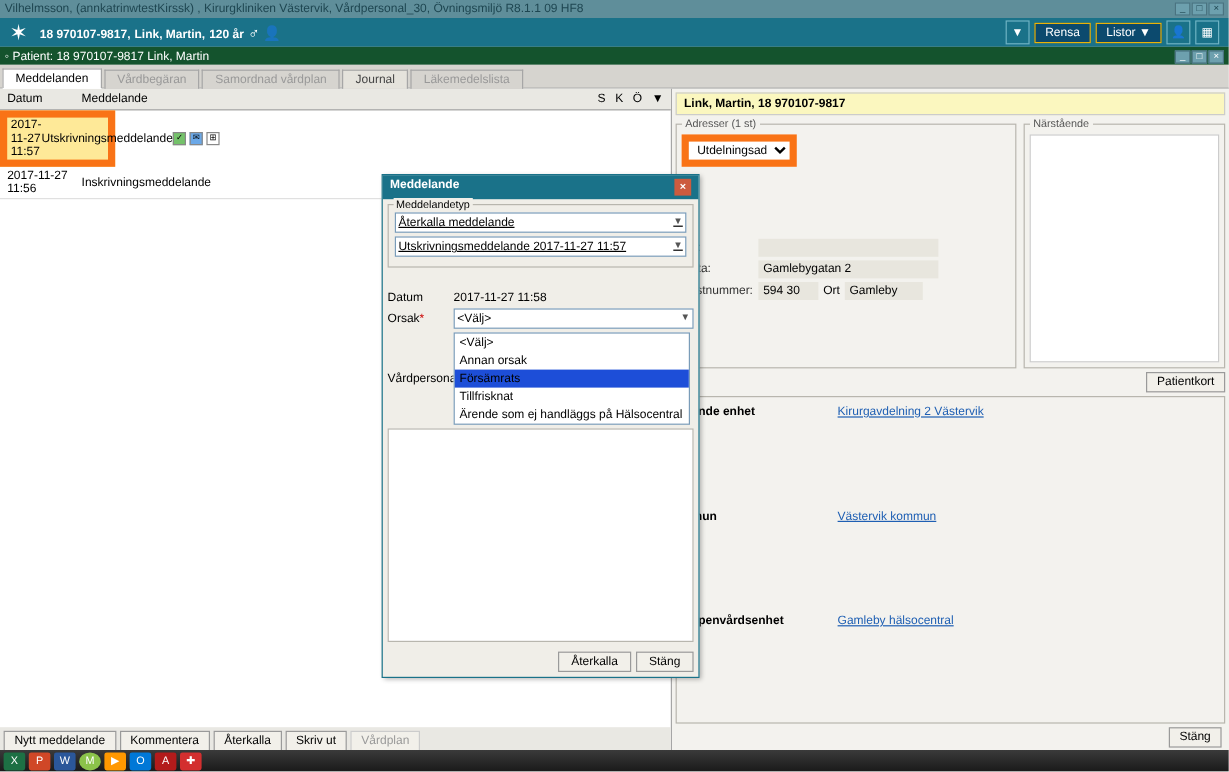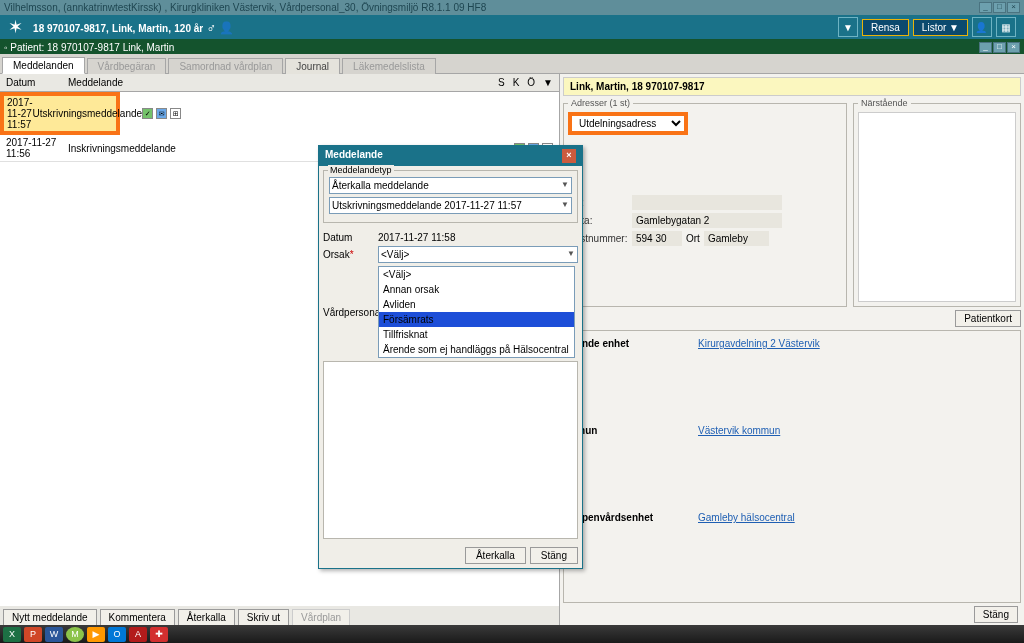--- a/index.html
+++ b/index.html
@@ -41,39 +41,39 @@
 .botbtn { padding: 2px 8px; background: #f2f0ea; border: 1px solid #9a9a9a; font-size: 10px; cursor: pointer; }
 .botbtn.dis { color: #999; border-color: #ccc; }
 
 .rightpanel { flex: 1; background: #f3f2ee; padding: 3px; display: flex; flex-direction: column; }
 .ptinfo { background: #fbf7bf; padding: 3px 6px; font-size: 10px; font-weight: bold; border: 1px solid #ccc; }
 .twocol { display: flex; gap: 6px; margin-top: 2px; }
 .fieldset { border: 1px solid #b8b6ae; padding: 4px; font-size: 10px; }
 .legend { font-size: 9px; color: #555; padding: 0 3px; }
 .addrbox { flex: 1; min-height: 200px; }
 .narbox { width: 168px; min-height: 200px; }
-.sel { border: 4px solid #f97316; padding: 1px 3px; font-size: 10px; background: #fff; width: 120px; }
+.sel { border: 6px solid #f97316; padding: 1px 3px; font-size: 10px; background: #fff; width: 96px; }
 
 .frow { display: flex; align-items: center; margin-bottom: 3px; gap: 4px; }
 .flbl { font-size: 10px; color: #333; min-width: 60px; text-align: left; }
 .fval { background: #e8e6de; padding: 2px 4px; font-size: 10px; }
 
 .linksect { border: 1px solid #b8b6ae; margin-top: 3px; flex: 1; padding: 4px; }
 .lrow { display: flex; padding: 3px 0; }
 .lrow .l1 { width: 130px; font-size: 10px; font-weight: bold; } .lrow .l2 { font-size: 10px; }
 .lnk { color: #1e5fb3; text-decoration: underline; cursor: pointer; }
 
 .rightbot { display: flex; justify-content: flex-end; padding: 3px; }
 
 
 .modal { position: absolute; left: 318px; top: 145px; width: 265px; background: #f0eee8; border: 1px solid #1a7289; box-shadow: 2px 2px 4px rgba(0,0,0,.3); z-index: 100; }
 .mtitle { background: #1a7289; color: #fff; padding: 3px 6px; font-size: 10px; font-weight: bold; display: flex; justify-content: space-between; }
 .closex { width: 14px; height: 14px; background: #cc5b3e; color: #fff; text-align: center; font-size: 9px; line-height: 13px; cursor: pointer; }
 .mbody { padding: 4px; }
-.mfield { border: 1px solid #b8b6ae; padding: 6px 5px 5px; margin-bottom: 9px; position: relative; }
+.mfield { border: 1px solid #b8b6ae; padding: 6px 5px 5px; margin-bottom: 20px; position: relative; text-decoration: underline; }
 .mleg { position: absolute; top: -6px; left: 4px; background: #f0eee8; padding: 0 2px; font-size: 9px; }
 .msel { width: 100%; border: 1px solid #7a9cb8; padding: 2px; font-size: 10px; background: #fff; margin-bottom: 3px; display: flex; justify-content: space-between; cursor: pointer; }
 .marr { color: #555; font-size: 8px; }
 .mrow { display: flex; margin-bottom: 3px; align-items: center; }
 .mlbl { width: 55px; font-size: 10px; } .mlbl .req { color: #c00; }
 .mval { font-size: 10px; }
 
 .ddopen { position: relative; }
 .ddbox { border: 1px solid #7a9cb8; background: #fff; font-size: 10px; width: 197px; }
 .dditem { padding: 2px 4px; cursor: pointer; }
@@ -259,21 +259,20 @@
       <div class="msel" style="flex:1;margin:0;">
           <span>&lt;Välj&gt;</span>
           <span class="marr">▼</span>
         </div>
     </div>
     <div class="mrow ddopen">
       <span class="mlbl"><span>Vårdpersonal</span><span class="req">*</span></span>
       <div class="ddbox">
         <div class="dditem">&lt;Välj&gt;</div>
         <div class="dditem">Annan orsak</div>
-        <div class="dditem">Avliden</div>
         <div class="dditem hi">Försämrats</div>
         <div class="dditem">Tillfrisknat</div>
         <div class="dditem">Ärende som ej handläggs på Hälsocentral</div>
       </div>
     </div>
     <div class="bigbox"></div>
   </div>
   <div class="mbot">
     <button class="mbtn">Återkalla</button>
     <button class="mbtn">Stäng</button>

